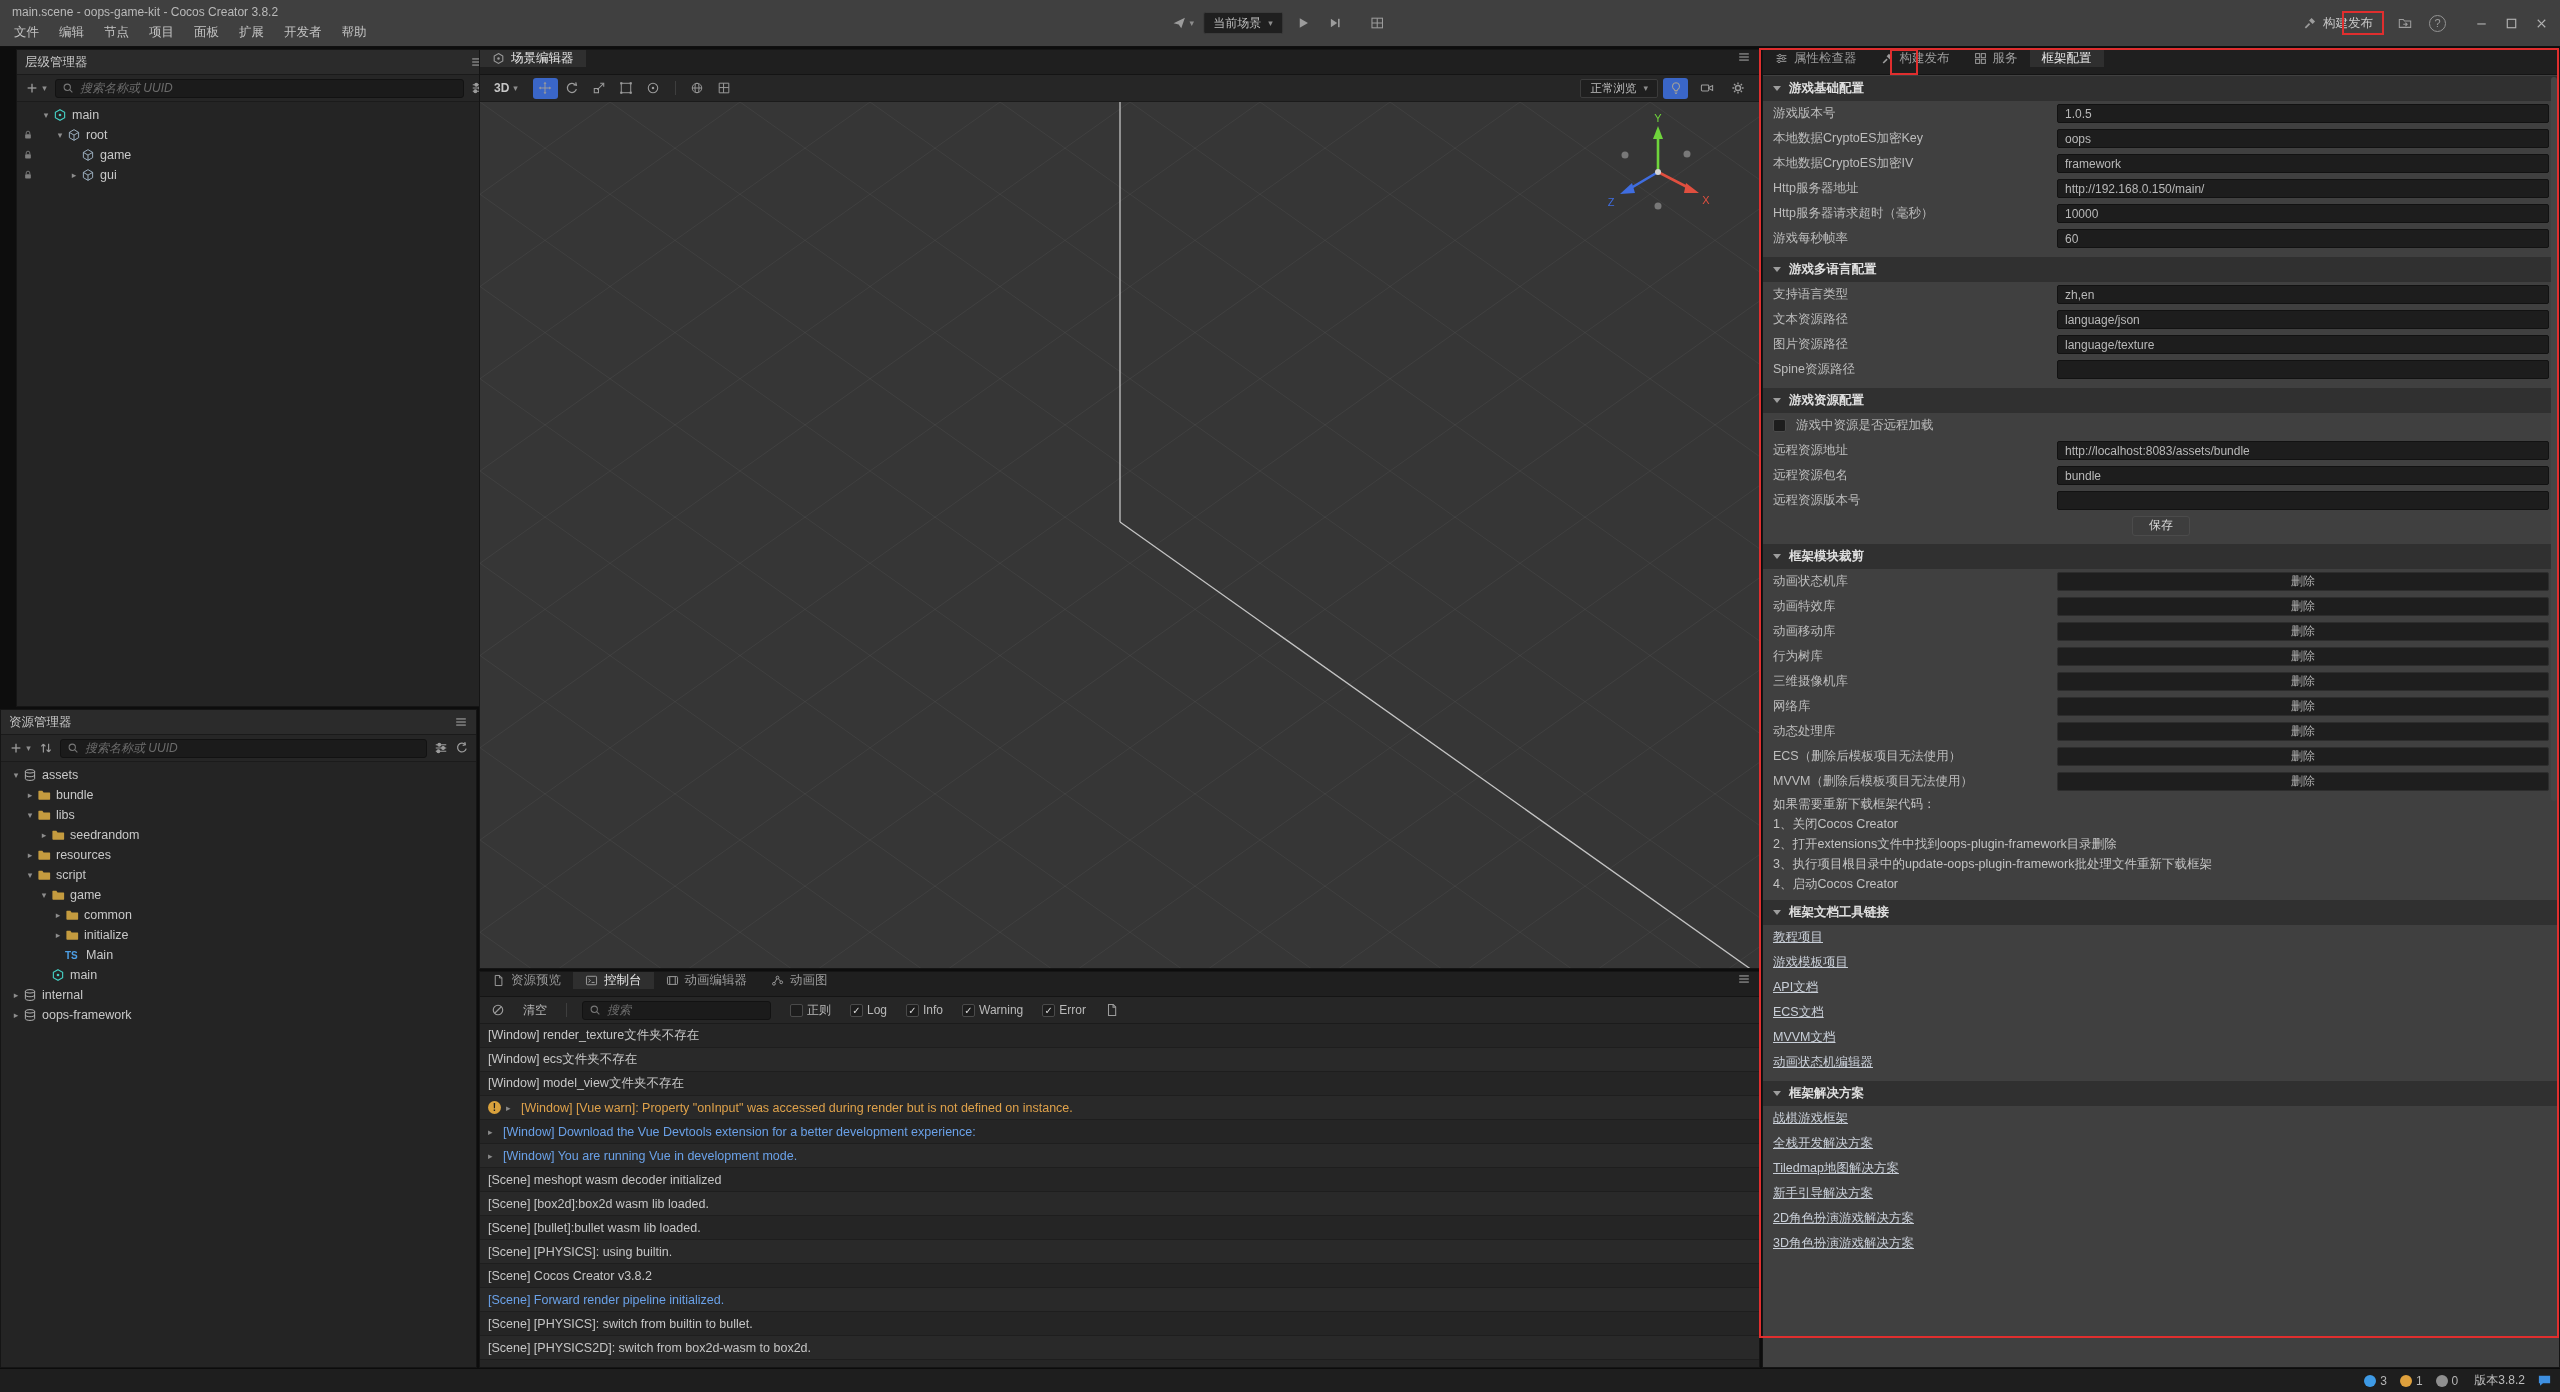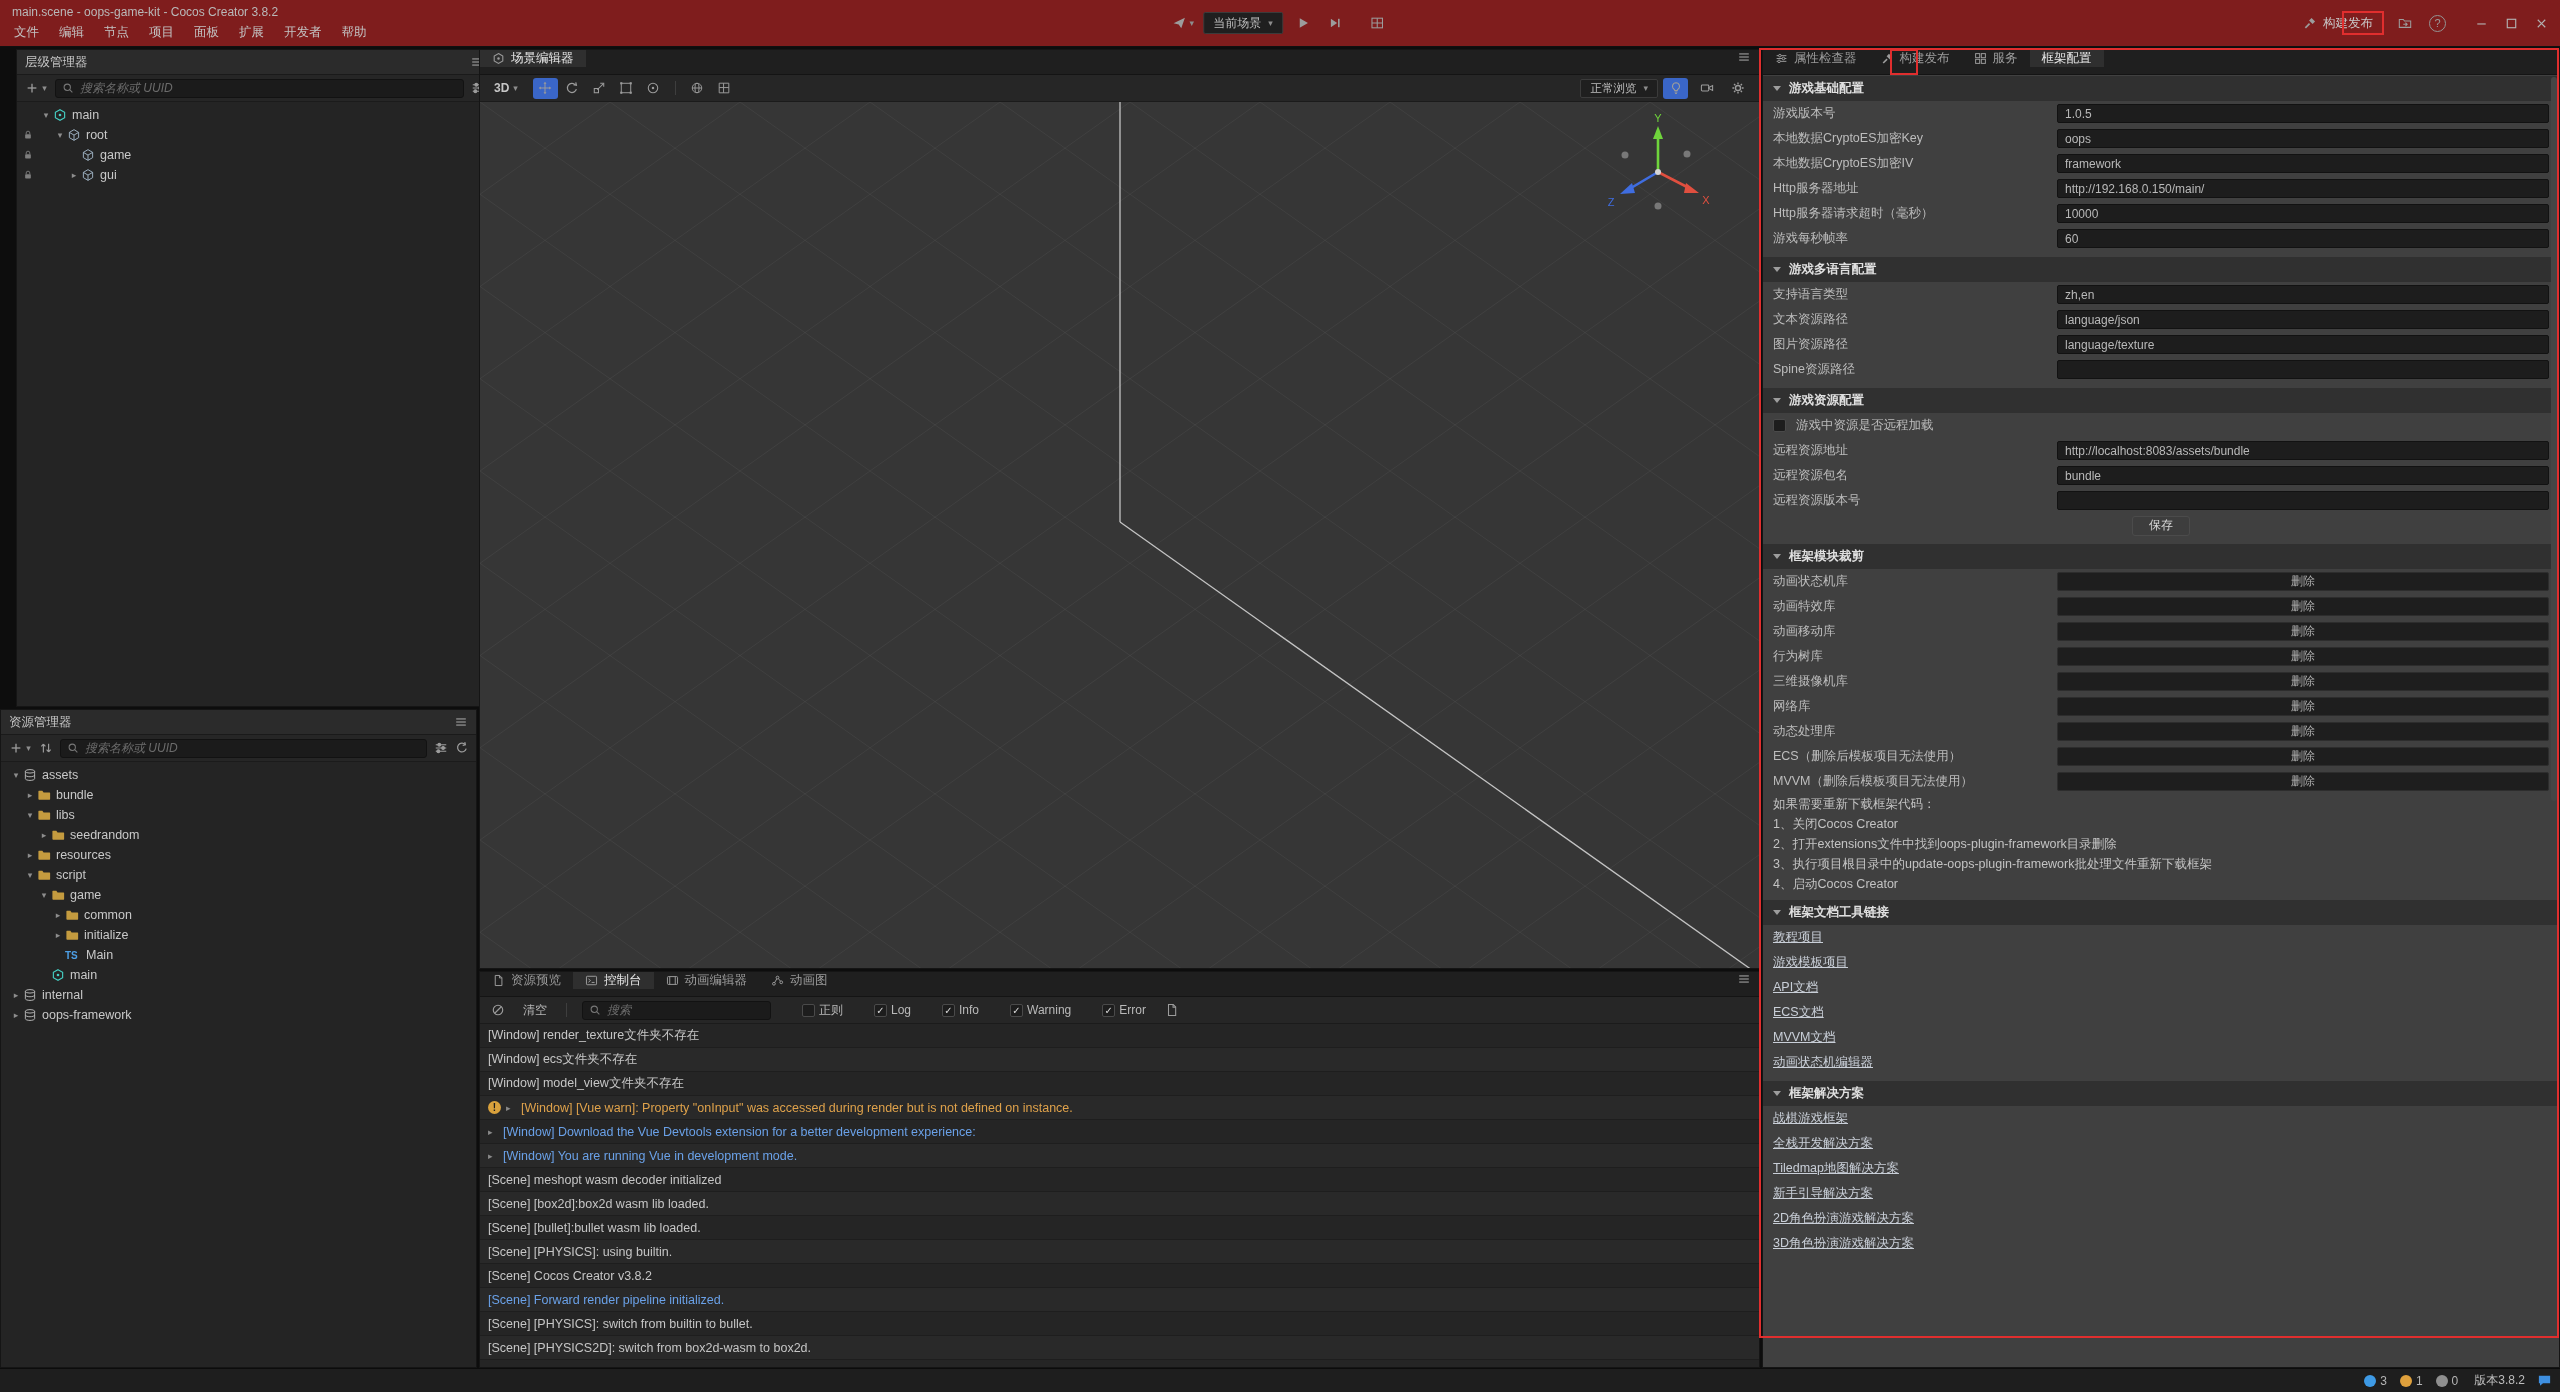--- a/index.html
+++ b/index.html
@@ -3,21 +3,21 @@
 <meta charset="utf-8">
 <style>
 *{box-sizing:border-box;margin:0;padding:0}
 html,body{width:2560px;height:1392px;overflow:hidden}
 body{position:relative;background:#0d0d0d;font-family:"Liberation Sans","DejaVu Sans",sans-serif;font-size:13px;color:#c8c8c8}
 .icon{display:inline-flex;width:14px;height:14px;color:#9c9c9c;flex:none}
 .icon svg{display:block;width:100%;height:100%}
 .spacer{flex:1}
 .caret{font-size:9px;color:#8d8d8d;line-height:1}
 
-.header{position:absolute;left:0;top:0;right:0;height:47px;background:#7f1d1d;border-bottom:1px solid #101010}
+.header{position:absolute;left:0;top:0;right:0;height:47px;background:#404040;border-bottom:1px solid #101010}
 .title{position:absolute;left:12px;top:5px;font-size:12px;color:#b9b9b9;white-space:nowrap}
 .menubar{position:absolute;left:4px;bottom:2px;display:flex}
 .menu-item{padding:3px 10px;font-size:12.5px;color:#c3c3c3;border-radius:3px;cursor:default}
 .toolbar-center{position:absolute;left:50%;top:50%;transform:translate(-50%,-50%);display:flex;align-items:center;gap:8px}
 .header-right{position:absolute;right:4px;top:50%;transform:translateY(-50%);display:flex;align-items:center;gap:12px}
 .tbtn{display:inline-flex;align-items:center;justify-content:center;gap:3px;min-width:24px;height:22px;border-radius:3px;color:#a8a8a8}
 .select{display:inline-flex;align-items:center;gap:7px;background:#1f1f1f;border:1px solid #3b3b3b;border-radius:2px;padding:0 9px;font-size:12px;color:#bdbdbd;height:22px;white-space:nowrap}
 .build-btn{display:flex;gap:6px;align-items:center;font-size:12.5px;color:#c8c8c8;padding:3px 8px;border-radius:3px}
 .help-circle{width:17px;height:17px;border:1px solid #949494;border-radius:50%;color:#9a9a9a;font-size:11px;display:flex;align-items:center;justify-content:center}
 .winctl{display:flex;align-items:center;margin-left:8px}
@@ -54,21 +54,21 @@
 .tool{width:25px;height:21px;display:flex;align-items:center;justify-content:center;color:#a8a8a8;border-radius:3px;margin:0 1px}
 .tool.active{background:#3a66c8;color:#fff}
 .vdiv{width:1px;height:14px;background:#3e3e3e;margin:0 8px}
 .viewport{flex:1;position:relative;background:#363636;overflow:hidden}
 .viewport svg.grid{position:absolute;inset:0}
 .gizmo{position:absolute;top:12px;right:46px;width:110px;height:110px}
 
 .ctbtn{display:flex;align-items:center;gap:18px;font-size:12px;color:#b5b5b5;padding:0 4px}
 .cb{width:13px;height:13px;border:1px solid #4a4a4a;background:#1d1d1d;border-radius:2px;position:relative;flex:none}
 .cb.checked::after{content:"✓";position:absolute;inset:-1px;display:flex;align-items:center;justify-content:center;font-size:10px;color:#dadada}
-.cbgroup{display:flex;align-items:center;gap:4px;margin-left:24px;font-size:12px;color:#b9b9b9}
+.cbgroup{display:flex;align-items:center;gap:4px;margin-left:12px;font-size:12px;color:#b9b9b9}
 .console-logs{flex:1;overflow:hidden;background:#252525}
 .log-row{height:24px;display:flex;align-items:center;padding:0 8px;font-size:12.5px;border-bottom:1px solid #1e1e1e;color:#c6c6c6;white-space:nowrap}
 .log-row:nth-child(even){background:#292929}
 .log-row.warning{color:#dfa24b}
 .log-row.info{color:#6aa1e8}
 .logchev{width:15px;color:#8a8a8a;font-size:9px;flex:none}
 .warnic{width:13px;height:13px;border-radius:50%;background:#d9a13c;color:#1d1d1d;font-size:10px;font-weight:bold;display:flex;align-items:center;justify-content:center;margin-right:5px;flex:none}
 .warnic::after{content:"!"}
 
 .formwrap{flex:1;overflow:hidden;background:#404040;position:relative;padding-top:1px}

